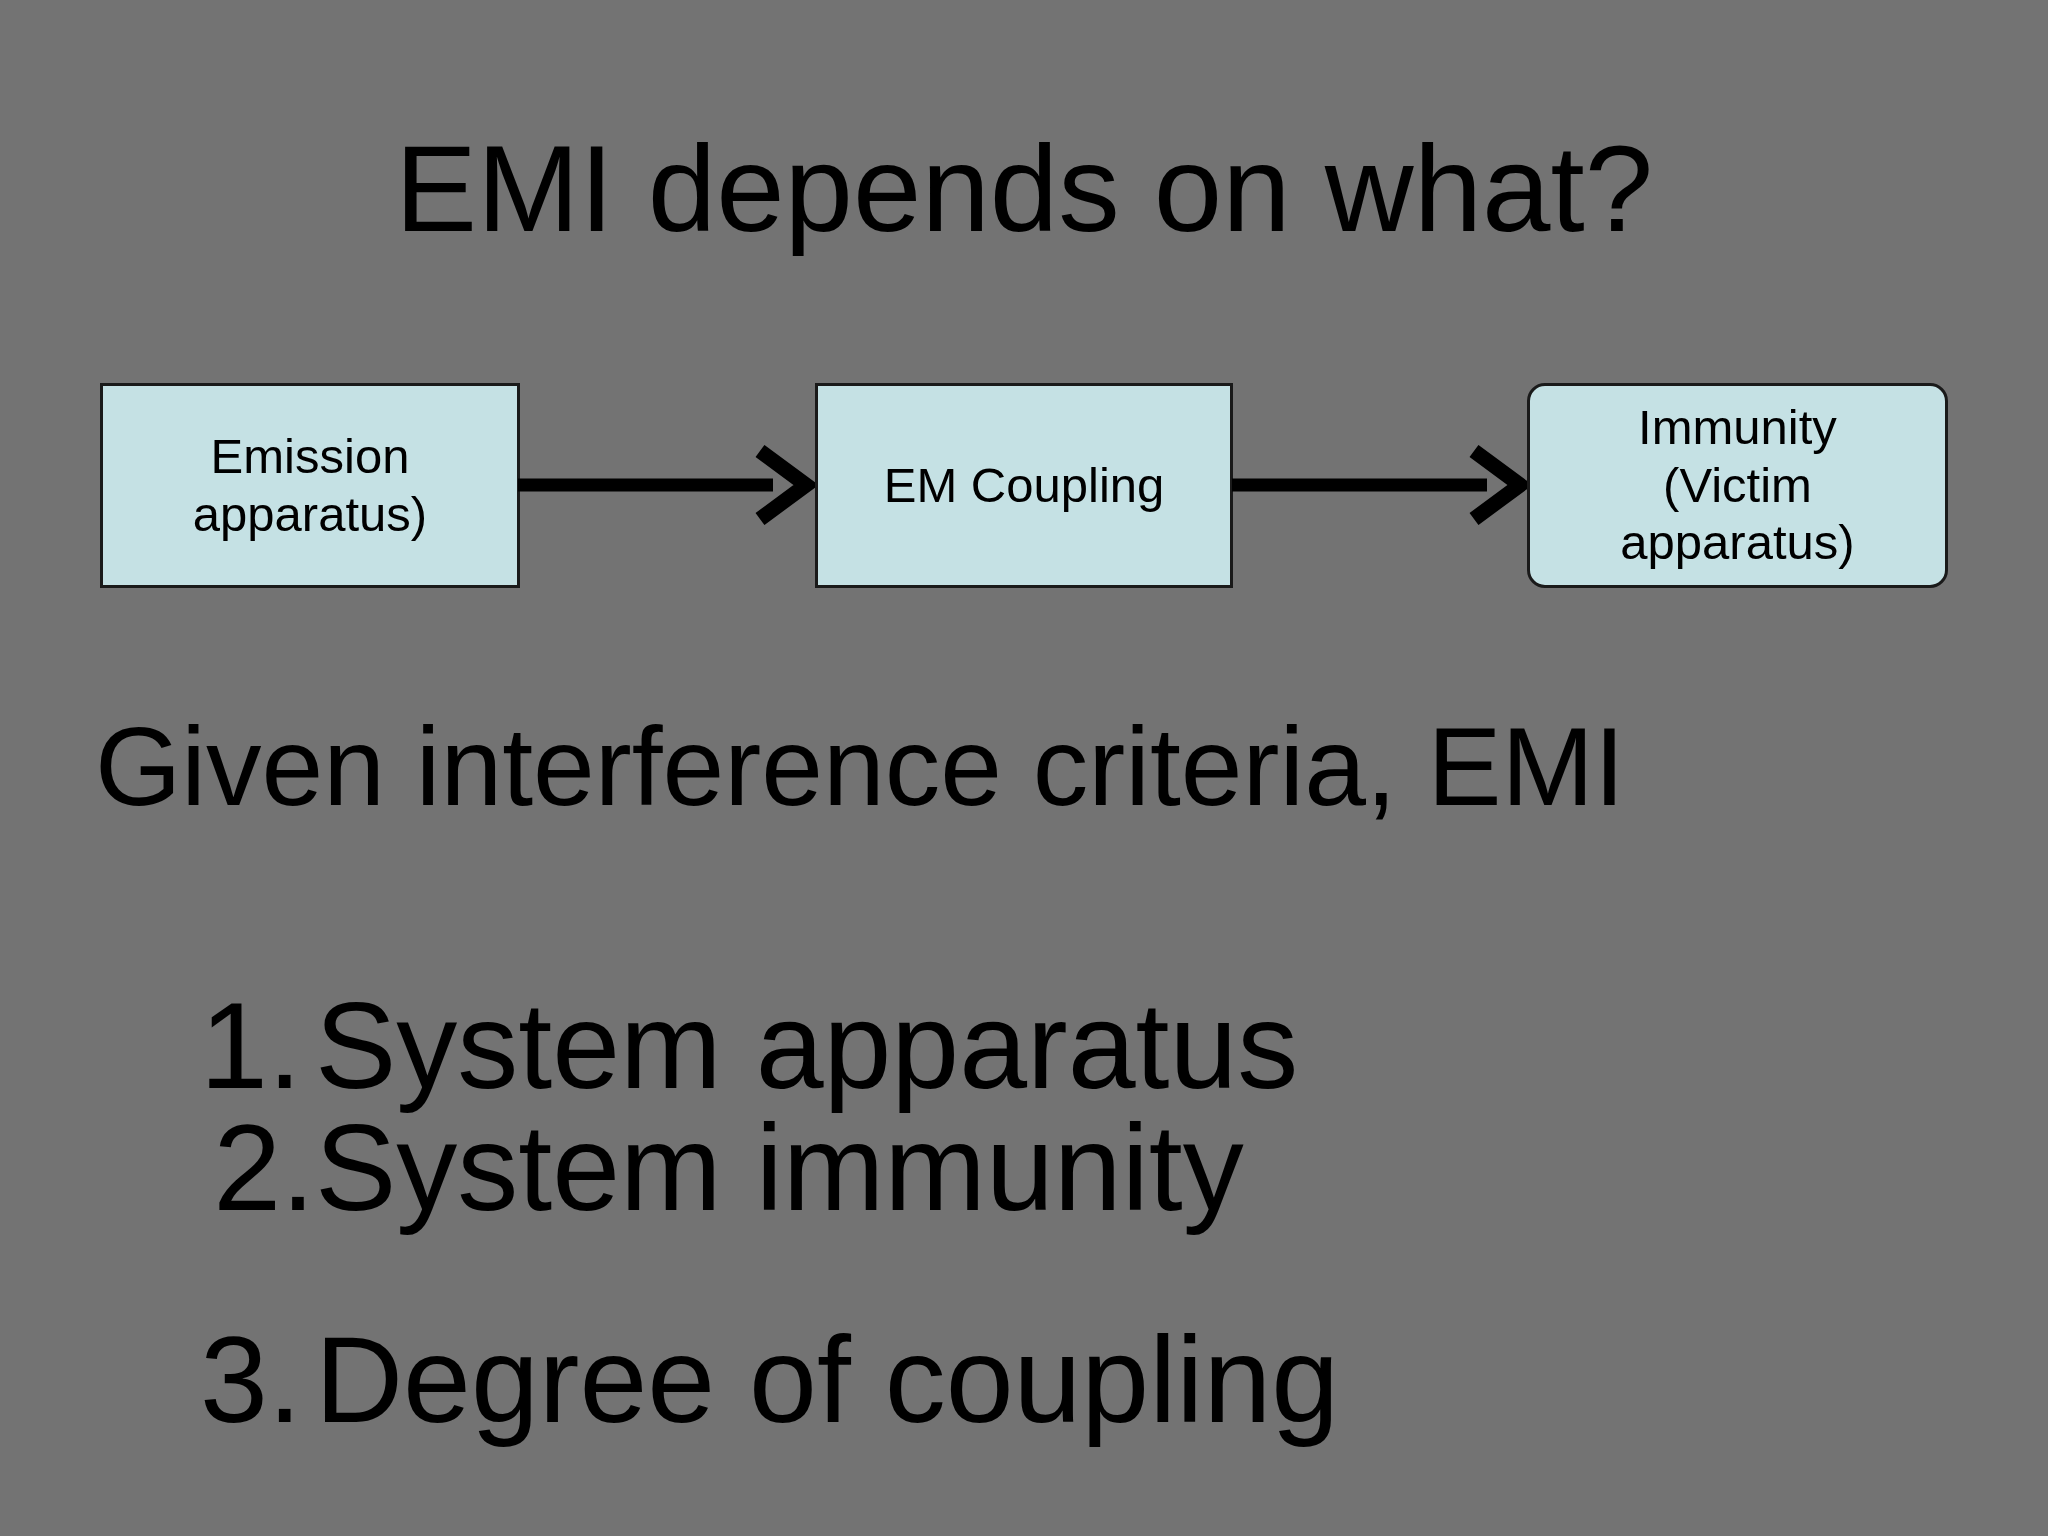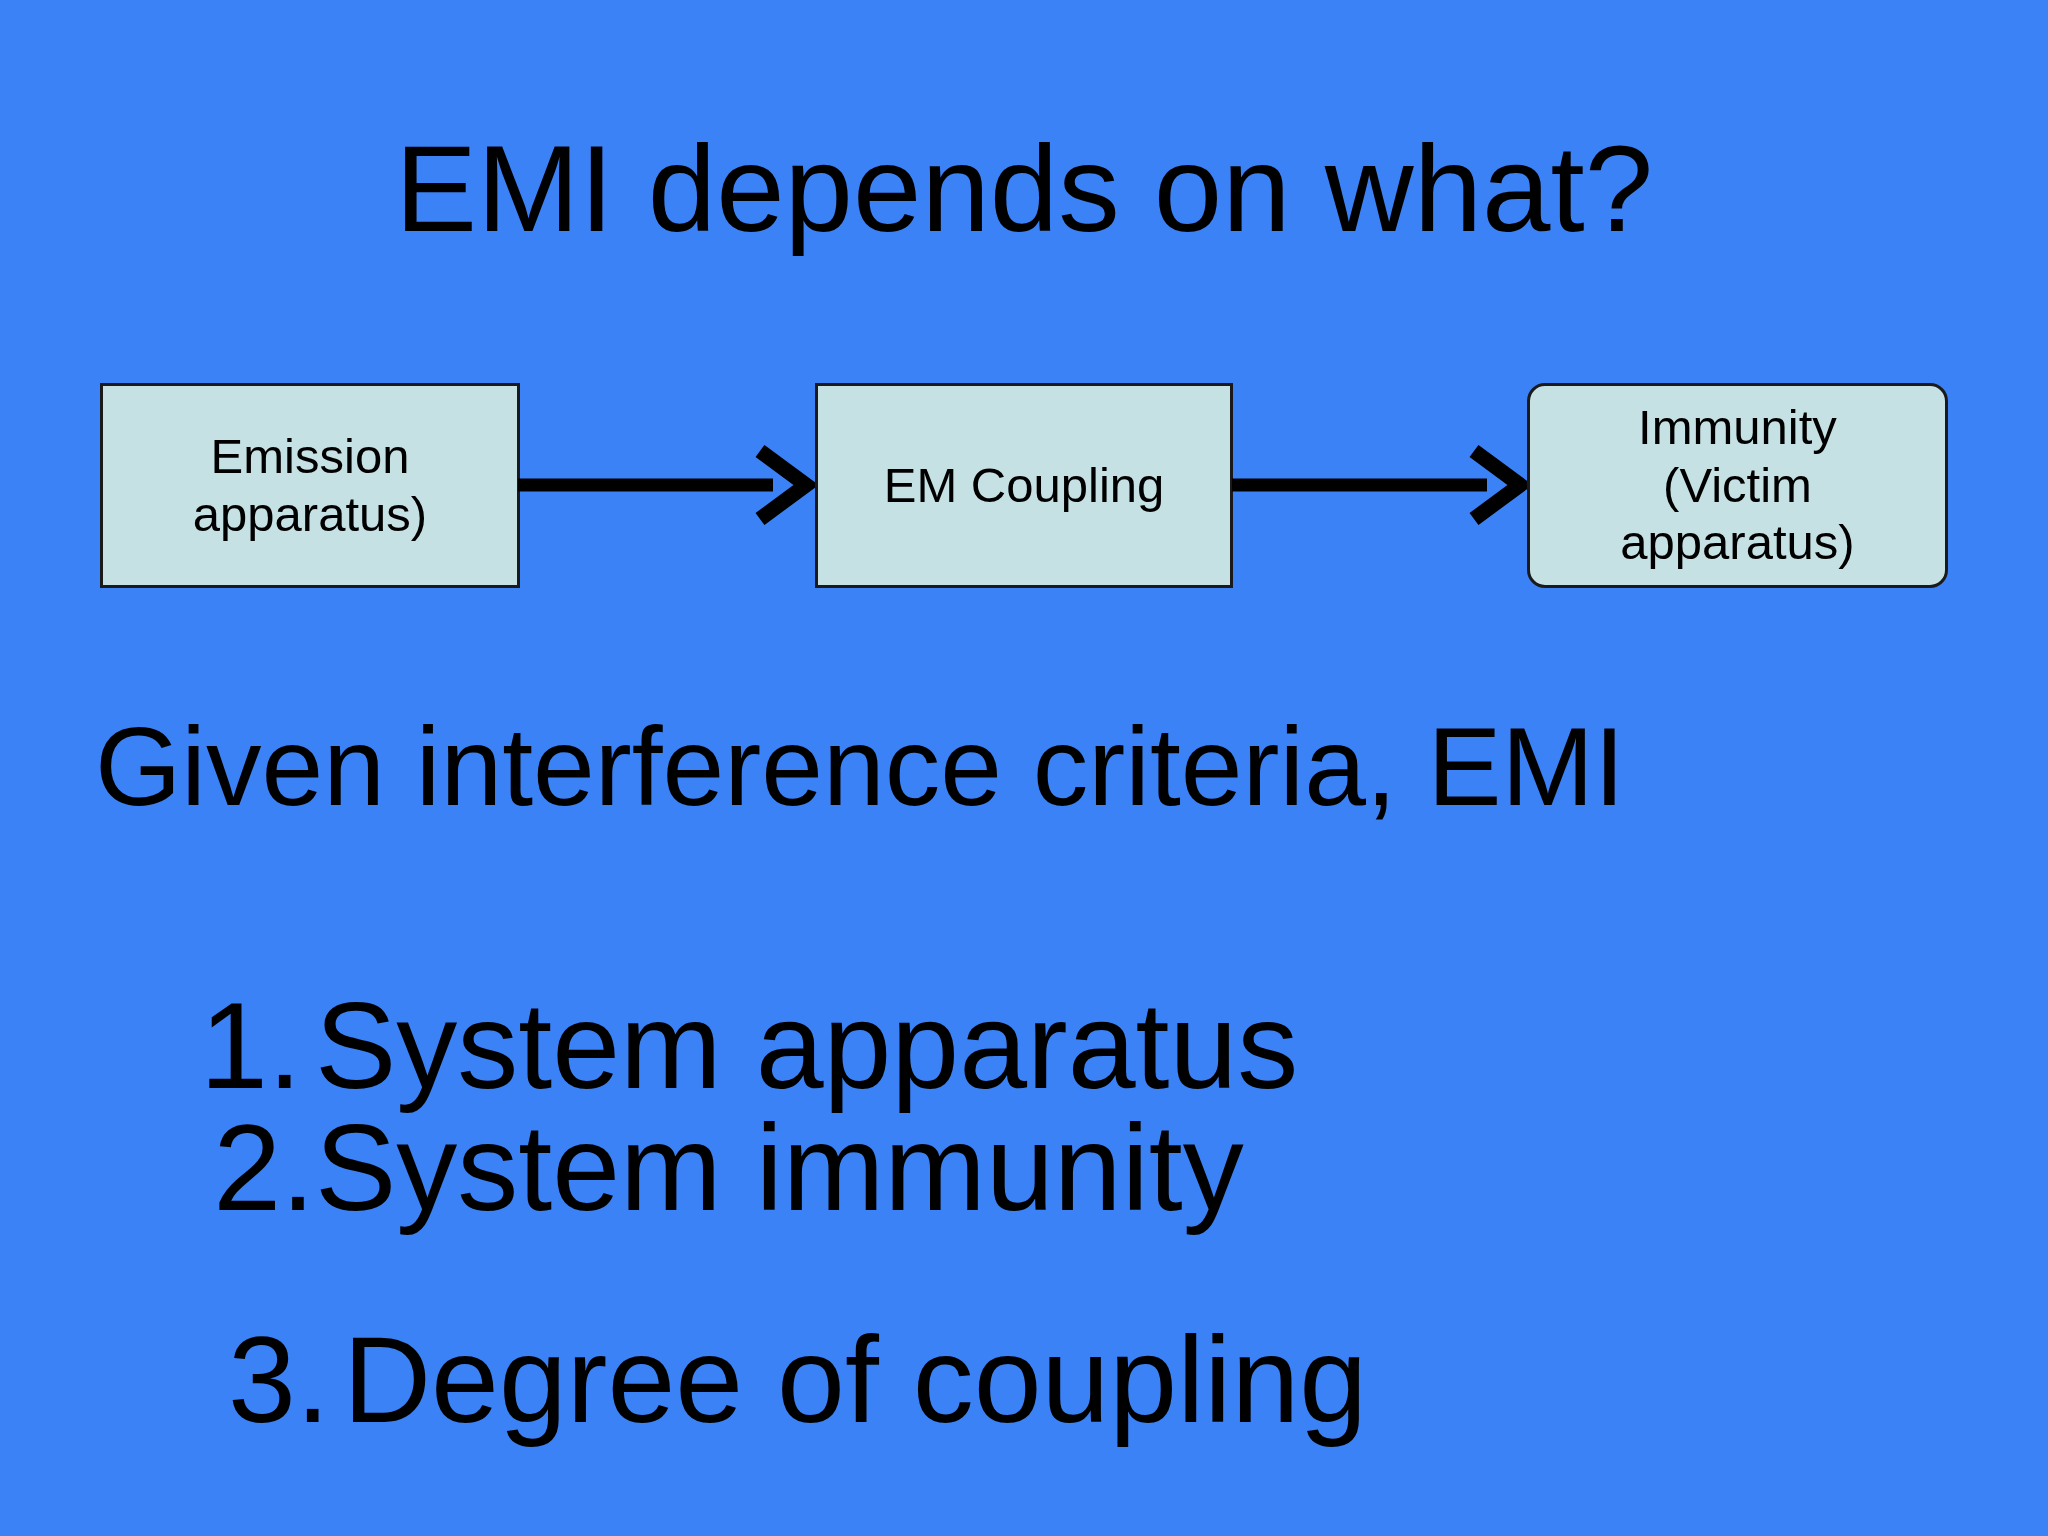--- a/index.html
+++ b/index.html
@@ -8,21 +8,21 @@
     width: 2048px;
     height: 1536px;
     background: #ffffff;
     font-family: "Liberation Sans", "DejaVu Sans", sans-serif;
     color: #000000;
   }
   .slide {
     position: relative;
     width: 2048px;
     height: 1536px;
-    background: #3b82f6;
+    background: #737373;
     overflow: hidden;
   }
   .title {
     position: absolute;
     left: 0;
     top: 127px;
     width: 2048px;
     text-align: center;
     font-size: 123px;
     line-height: 1;
@@ -77,21 +77,21 @@
   .list-item {
     position: absolute;
     left: 200px;
     font-size: 122px;
     line-height: 1;
     white-space: nowrap;
     color: #000000;
   }
   .list-item-1 { top: 985px; }
   .list-item-2 { top: 1107px; text-align: right; }
-  .list-item-3 { top: 1319px; margin-left: 28px; }
+  .list-item-3 { top: 1319px; }
   .list-number {
     display: inline-block;
     width: 115px;
   }
 </style>
 </head>
 <body>
 
 <div class="slide">
 

